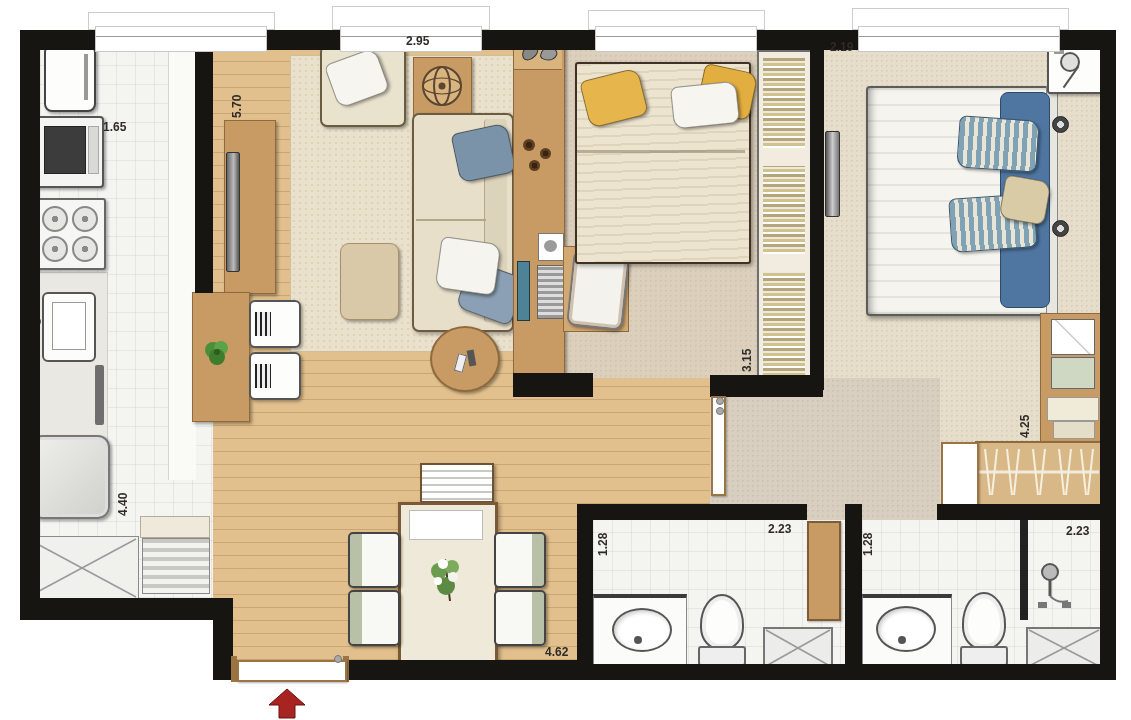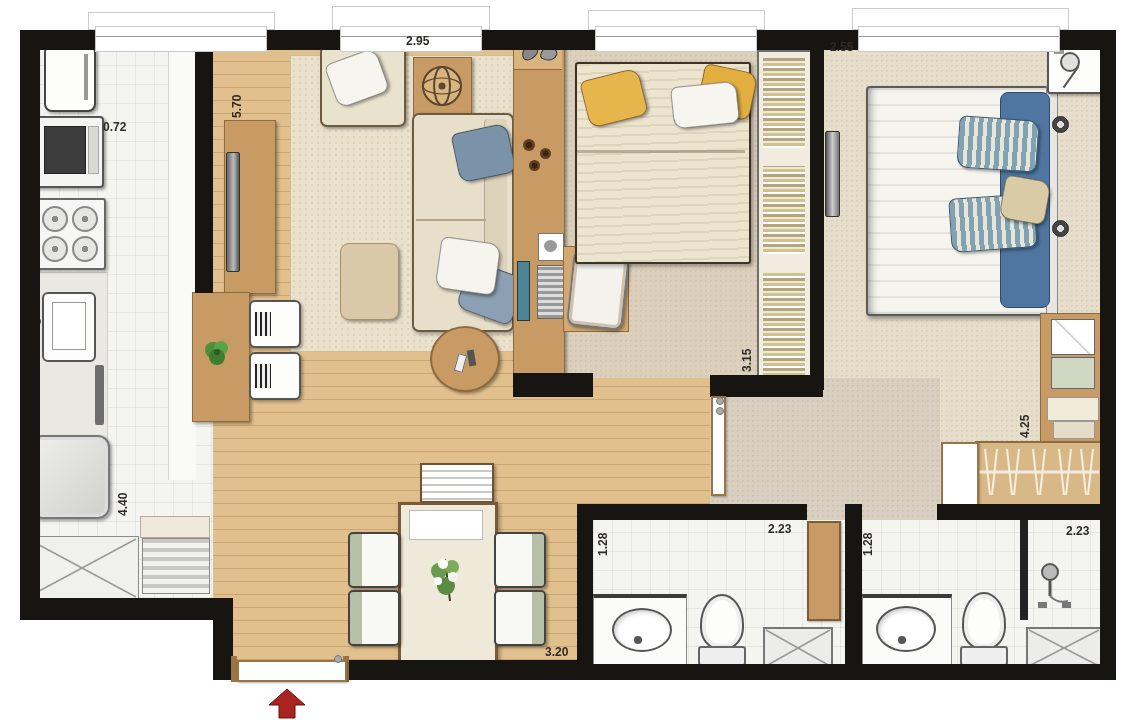--- a/index.html
+++ b/index.html
@@ -263,28 +263,28 @@
   <div class="win" style="left:858px;top:26px;width:200px;height:24px"></div>
 
   <div class="abs" style="left:231px;top:656px;width:6px;height:26px;background:#9b7443"></div>
   <div class="abs" style="left:343px;top:656px;width:6px;height:26px;background:#9b7443"></div>
   <div class="door" style="left:237px;top:660px;width:106px;height:18px"></div>
   <div class="dot" style="left:334px;top:655px;width:6px;height:6px;background:#aaa;border:1px solid #777"></div>
   <div class="door" style="left:711px;top:396px;width:11px;height:96px"></div>
   <div class="dot" style="left:716px;top:397px;width:6px;height:6px;background:#aaa;border:1px solid #777"></div>
   <div class="dot" style="left:716px;top:407px;width:6px;height:6px;background:#aaa;border:1px solid #777"></div>
 
-  <div class="dim" style="left:103px;top:120px">0.72</div>
+  <div class="dim" style="left:103px;top:120px">1.65</div>
   <div class="dim dim-v" style="left:116px;top:516px">4.40</div>
   <div class="dim dim-v" style="left:230px;top:118px">5.70</div>
   <div class="dim" style="left:406px;top:34px">2.95</div>
   <div class="dim dim-v" style="left:740px;top:372px">3.15</div>
-  <div class="dim" style="left:830px;top:40px">2.55</div>
+  <div class="dim" style="left:830px;top:40px">2.19</div>
   <div class="dim dim-v" style="left:1018px;top:438px">4.25</div>
-  <div class="dim" style="left:545px;top:645px">3.20</div>
+  <div class="dim" style="left:545px;top:645px">4.62</div>
   <div class="dim dim-v" style="left:596px;top:556px">1.28</div>
   <div class="dim" style="left:768px;top:522px">2.23</div>
   <div class="dim dim-v" style="left:861px;top:556px">1.28</div>
   <div class="dim" style="left:1066px;top:524px">2.23</div>
 
   <svg class="abs" style="left:268px;top:688px" width="38" height="32">
     <polygon points="19,1 37,17 27,17 27,30 11,30 11,17 1,17" fill="#a82420" stroke="#6d100d" stroke-width="1"></polygon>
   </svg>
 
 </div>

